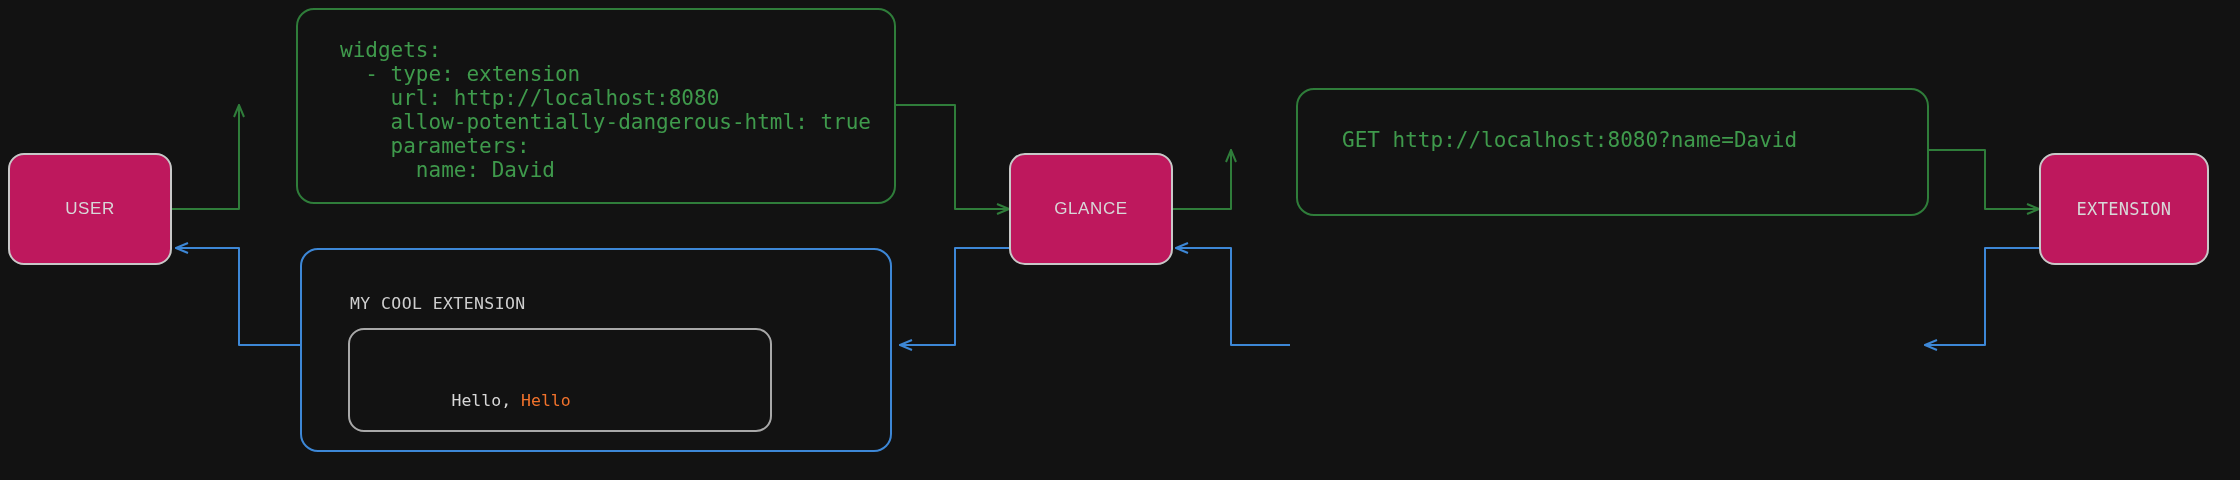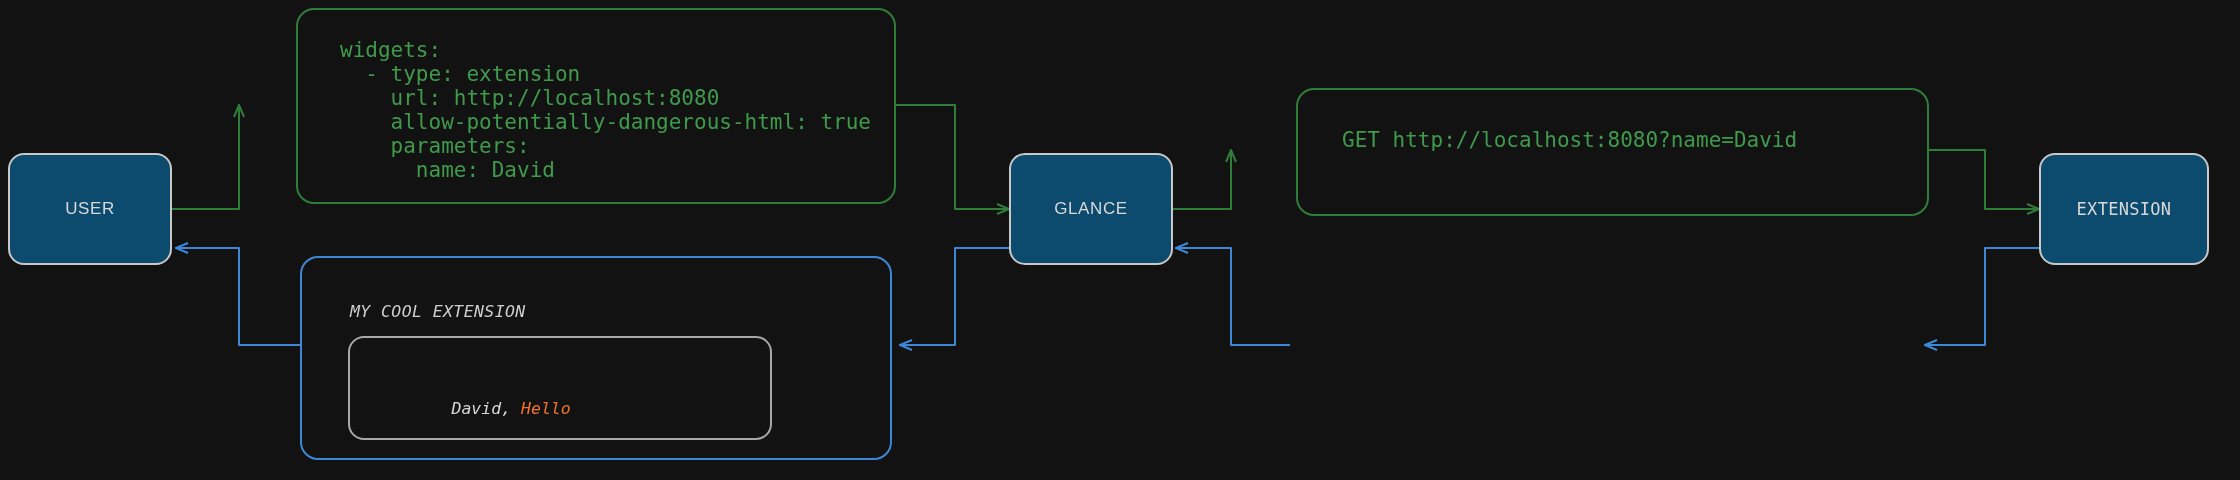--- a/index.html
+++ b/index.html
@@ -24,21 +24,21 @@
     left: 0; top: 0;
     width: 2240px;
     height: 480px;
     overflow: visible;
   }
   .node {
     position: absolute;
     box-sizing: border-box;
     border: 2px solid #c8c8c8;
     border-radius: 16px;
-    background: #0c4a6e;
+    background: #be185d;
     display: flex;
     align-items: center;
     justify-content: center;
     color: #d8d8d8;
   }
   .node-label-sans {
     font-family: "Liberation Sans", sans-serif;
     font-size: 17px;
     letter-spacing: 0.6px;
   }
@@ -139,23 +139,23 @@
     url: http://localhost:8080
     allow-potentially-dangerous-html: true
     parameters:
       name: David</div>
   </div>
 
   <div class="msgbox green" style="left:1296px; top:88px; width:633px; height:128px;">
     <div class="code green" style="position:absolute; left:44px; top:38px;">GET http://localhost:8080?name=David</div>
   </div>
 
-  <div class="msgbox blue" style="left:300px; top:256px; width:592px; height:204px;font-style:italic;">
+  <div class="msgbox blue" style="left:300px; top:248px; width:592px; height:204px;">
     <div class="widget-title" style="position:absolute; left:48px; top:44px;">MY COOL EXTENSION</div>
     <div class="widget-inner" style="left:46px; top:78px; width:424px; height:104px;">
       <div class="widget-body" style="position:absolute; left:22px; top:42px;">
-        <span>David, </span><span class="accent">Hello</span>
+        <span>Hello, </span><span class="accent">Hello</span>
       </div>
     </div>
   </div>
 
 
 </div>
 
 </body></html>

